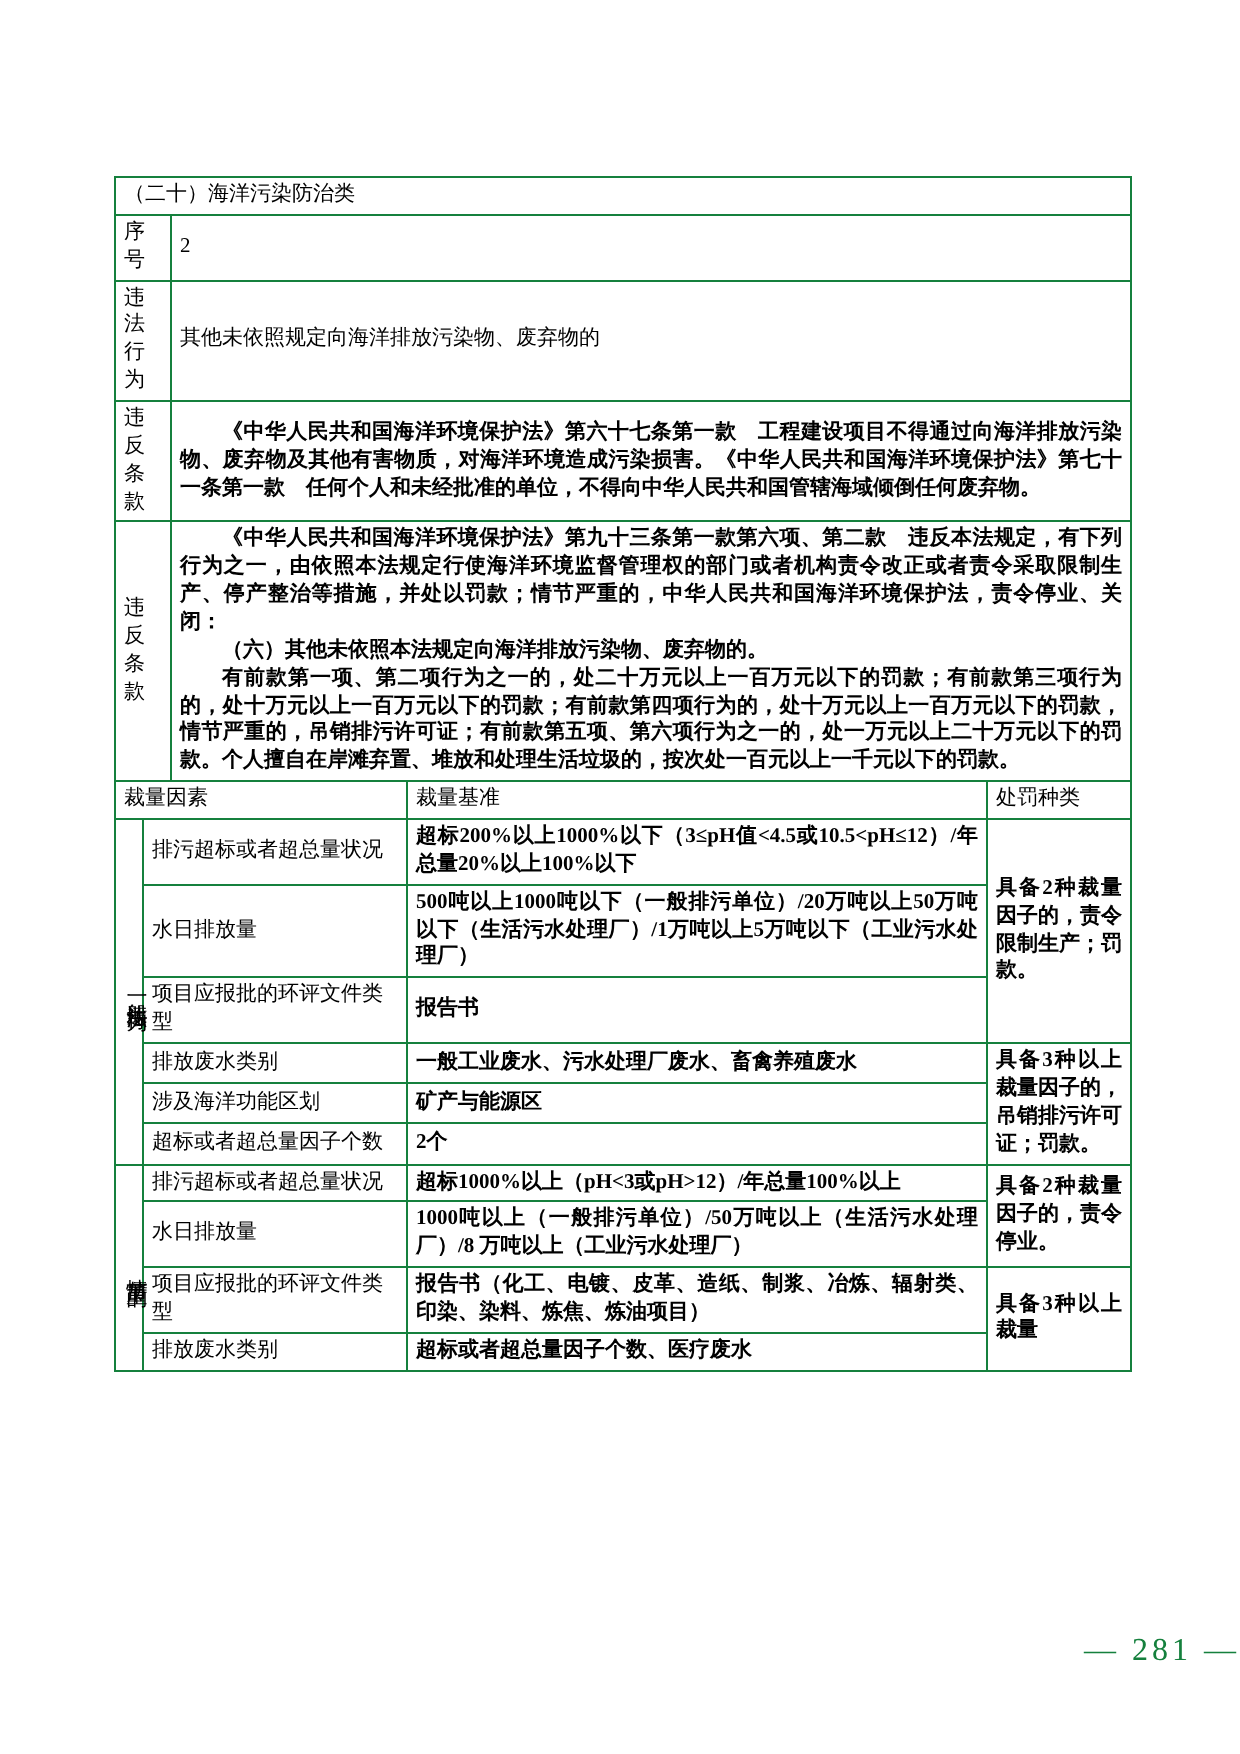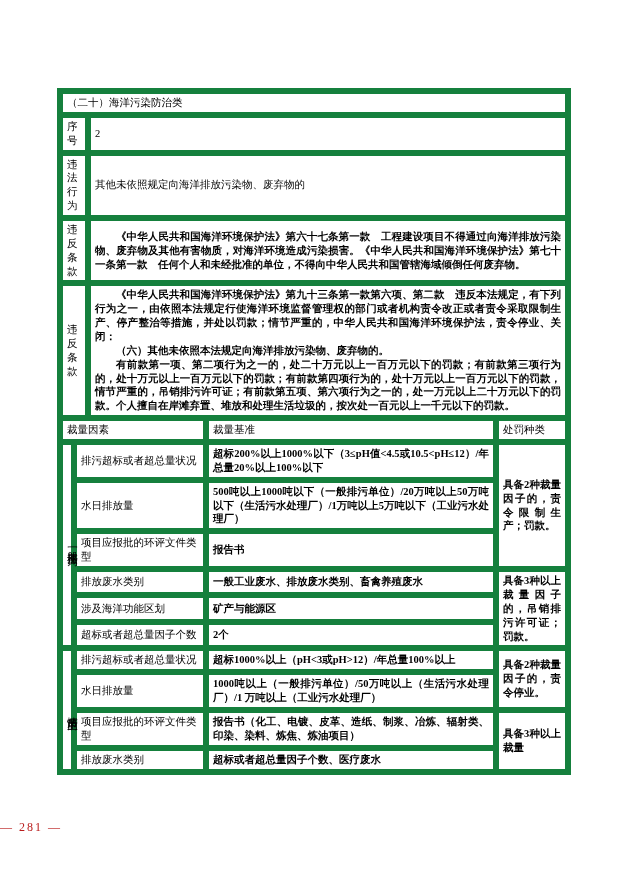--- a/index.html
+++ b/index.html
@@ -24,21 +24,21 @@
     left: 57px;
     top: 88px;
     width: 508px;
   }
   table.doc {
     border-collapse: collapse;
     width: 508px;
     table-layout: fixed;
   }
   table.doc td {
-    border: 6px solid #15803d;
+    border: 1px solid #15803d;
     padding: 2px 4px;
     font-size: 10.5px;
     line-height: 1.32;
     vertical-align: middle;
     color: #000;
     word-wrap: break-word;
     overflow-wrap: break-word;
   }
   td.title-cell {
     font-size: 11px;
@@ -69,24 +69,24 @@
     font-weight: bold;
   }
   .indent2 {
     text-indent: 2em;
   }
   .pagenum {
     position: absolute;
     left: 0;
     right: 0;
     bottom: 42px;
-    text-align: left;
-    font-size: 12px;
+    text-align: right;
+    font-size: 16px;
     letter-spacing: 2px;
-    color: #b91c1c;
+    color: #15803d;
   }
 </style>
 </head>
 <body>
 
 <div class="page">
   <div class="content">
     <table class="doc">
       <colgroup>
         <col style="width:14px">
@@ -143,21 +143,21 @@
         <td class="just">500吨以上1000吨以下（一般排污单位）/20万吨以上50万吨以下（生活污水处理厂）/1万吨以上5万吨以下（工业污水处理厂）</td>
       </tr>
 
       <tr>
         <td colspan="2">项目应报批的环评文件类型</td>
         <td class="just">报告书</td>
       </tr>
 
       <tr>
         <td colspan="2">排放废水类别</td>
-        <td class="just">一般工业废水、排放废水类别、畜禽养殖废水</td>
+        <td class="just">一般工业废水、污水处理厂废水、畜禽养殖废水</td>
         <td rowspan="3" class="just">具备3种以上裁量因子的，吊销排污许可证；罚款。</td>
       </tr>
 
       <tr>
         <td colspan="2">涉及海洋功能区划</td>
         <td class="just">矿产与能源区</td>
       </tr>
 
       <tr>
         <td colspan="2">超标或者超总量因子个数</td>
@@ -166,21 +166,21 @@
 
       <tr>
         <td class="vert-cell" rowspan="4"><span class="vert">情节严重的</span></td>
         <td colspan="2">排污超标或者超总量状况</td>
         <td class="just">超标1000%以上（pH&lt;3或pH&gt;12）/年总量100%以上</td>
         <td rowspan="2" class="just">具备2种裁量因子的，责令停业。</td>
       </tr>
 
       <tr>
         <td colspan="2">水日排放量</td>
-        <td class="just">1000吨以上（一般排污单位）/50万吨以上（生活污水处理厂）/1 万吨以上（工业污水处理厂）</td>
+        <td class="just">1000吨以上（一般排污单位）/50万吨以上（生活污水处理厂）/8 万吨以上（工业污水处理厂）</td>
       </tr>
 
       <tr>
         <td colspan="2">项目应报批的环评文件类型</td>
         <td class="just">报告书（化工、电镀、皮革、造纸、制浆、冶炼、辐射类、印染、染料、炼焦、炼油项目）</td>
         <td rowspan="2" class="just">具备3种以上裁量</td>
       </tr>
 
       <tr>
         <td colspan="2">排放废水类别</td>

